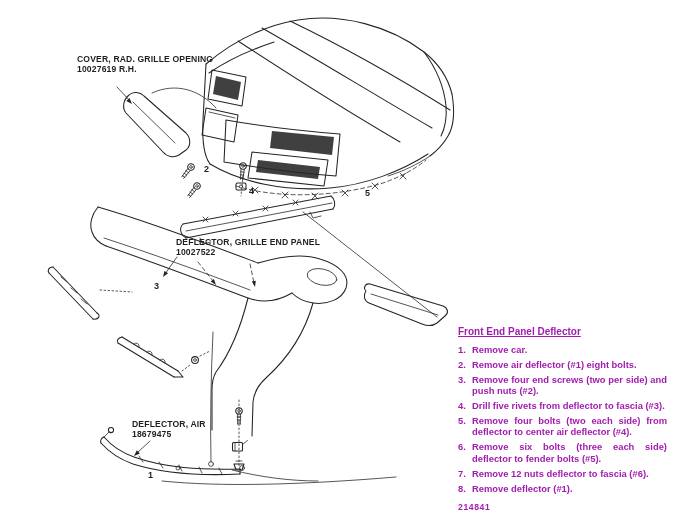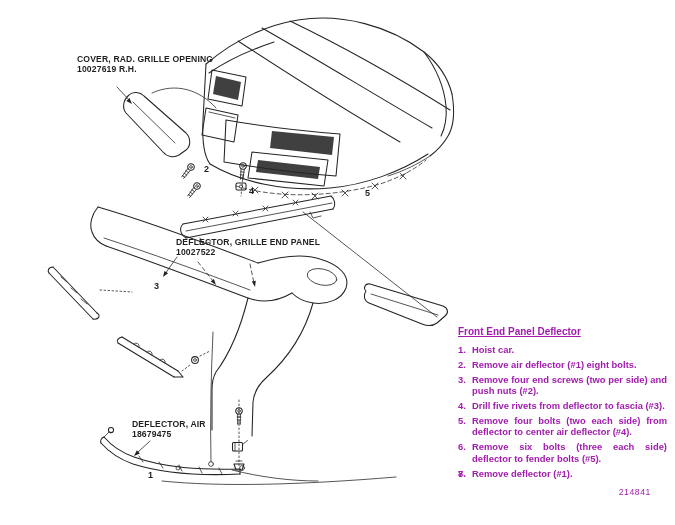--- a/index.html
+++ b/index.html
@@ -18,22 +18,22 @@
   .instructions{position:absolute;left:458px;top:318px;width:209px;color:#a21caf;margin-top:8px;}
   .instructions .title{
     font-size:10px;font-weight:700;text-decoration:underline;margin:0 0 7px 0;
   }
   .step{
     position:relative;padding-left:14px;font-size:9.4px;font-weight:700;
     line-height:11.4px;text-align:justify;margin-bottom:3.5px;
   }
   .step .num{position:absolute;left:0;top:0;}
   .fig-num{
-    margin-top:8px;text-align:right;padding-right:16px;
-    font-size:8.6px;font-weight:400;letter-spacing:.6px;
+    margin-top:8px;text-align:left;padding-right:16px;
+    font-size:8.6px;font-weight:700;letter-spacing:.6px;
   }
   .ink{stroke:#242424;fill:none;stroke-width:1.05;stroke-linecap:round;stroke-linejoin:round;}
   .ink-thin{stroke:#2b2b2b;fill:none;stroke-width:.8;stroke-linecap:round;}
   .fill-dark{fill:#262626;stroke:none;opacity:.88;}
   .fill-ink{fill:#242424;stroke:none;}
   .dash{stroke-dasharray:4 3;}
   .dot{stroke-dasharray:1.6 2.4;}
 </style>
 </head>
 <body>
@@ -193,21 +193,21 @@
   <span class="callout" style="left:204px;top:164px">2</span>
   <span class="callout" style="left:154px;top:281px">3</span>
   <span class="callout" style="left:249px;top:186px">4</span>
   <span class="callout" style="left:365px;top:188px">5</span>
 
   <div class="instructions">
     <div class="title">Front End Panel Deflector</div>
 
     <div class="step">
       <span class="num">1.</span>
-      <span>Hoist car.</span>
+      <span>Remove car.</span>
     </div>
     <div class="step">
       <span class="num">2.</span>
       <span>Remove air deflector (#1) eight bolts.</span>
     </div>
     <div class="step">
       <span class="num">3.</span>
       <span>Remove four end screws (two per side) and push nuts (#2).</span>
     </div>
     <div class="step">
@@ -217,20 +217,21 @@
     <div class="step">
       <span class="num">5.</span>
       <span>Remove four bolts (two each side) from deflector to center air deflector (#4).</span>
     </div>
     <div class="step">
       <span class="num">6.</span>
       <span>Remove six bolts (three each side) deflector to fender bolts (#5).</span>
     </div>
     <div class="step">
       <span class="num">7.</span>
+      <span>Remove 12 nuts deflector to fascia (#6).</span>
     </div>
     <div class="step">
       <span class="num">8.</span>
       <span>Remove deflector (#1).</span>
     </div>
 
     <div class="fig-num">214841</div>
   </div>
 
 </div>

